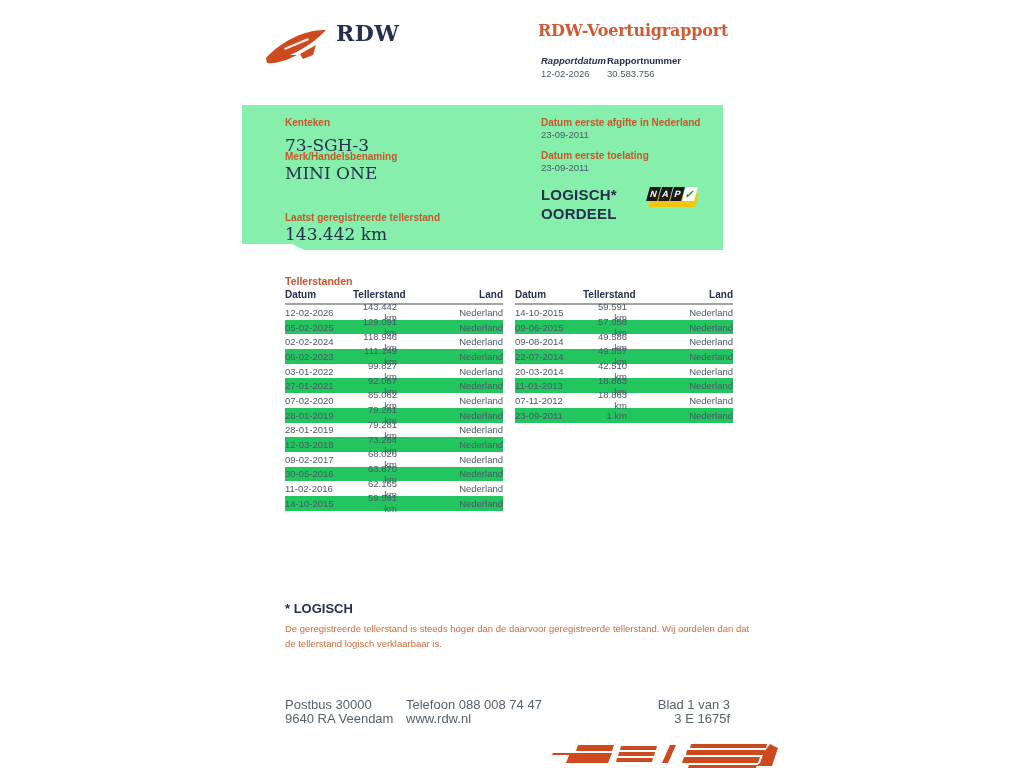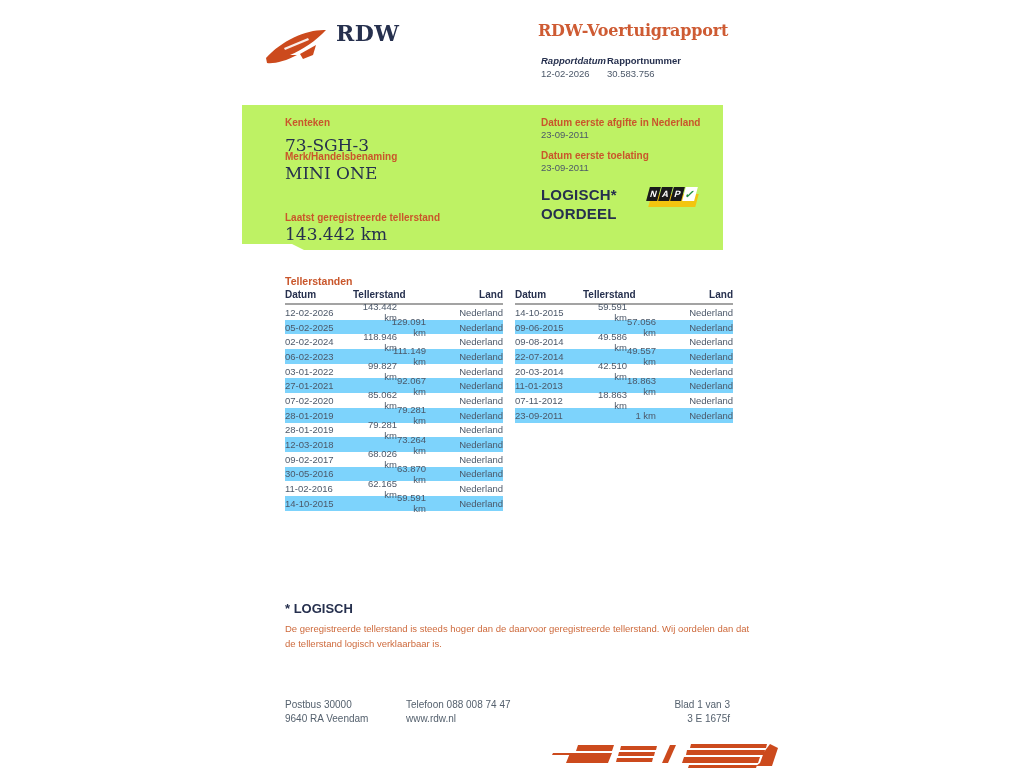--- a/index.html
+++ b/index.html
@@ -14,21 +14,21 @@
   .logo-text{left:336px;top:20px;font-family:"DejaVu Serif",serif;font-weight:bold;
     font-size:22px;color:#26304E;letter-spacing:.5px;}
   .report-title{left:538px;top:21px;margin:0;font-family:"DejaVu Serif",serif;font-weight:bold;
     font-size:16px;color:#CE5B33;letter-spacing:-.2px;white-space:nowrap;}
   .meta-label{font-size:9.5px;font-weight:bold;color:#26304E;}
   .meta-value{font-size:9.5px;color:#4C5869;}
   .m-dat-l{left:541px;top:55px;font-style:italic;} .m-dat-v{left:541px;top:68px;}
   .m-num-l{left:607px;top:55px;} .m-num-v{left:607px;top:68px;}
 
   
-  .summary-box{left:242px;top:105px;width:481px;height:145px;background:#bef264;
+  .summary-box{left:242px;top:105px;width:481px;height:145px;background:#86efac;
     clip-path:polygon(0 0,100% 0,100% 100%,62px 100%,50px calc(100% - 6px),0 calc(100% - 6px));}
   .box-label{position:absolute;font-size:10px;font-weight:bold;color:#C9562B;white-space:nowrap;}
   .box-serif{position:absolute;font-family:"DejaVu Serif",serif;font-size:17px;color:#26304E;white-space:nowrap;}
   .box-small{position:absolute;font-size:9.5px;color:#4C5869;}
   .oordeel{position:absolute;left:299px;top:80px;font-size:15px;font-weight:bold;color:#26304E;
     line-height:19px;letter-spacing:.2px;}
 
   
   .nap{position:absolute;left:404px;top:80px;width:54px;height:26px;}
   .nap-yellow{position:absolute;left:4px;top:9px;width:47px;height:13px;background:#F2C50F;transform:skewX(-15deg);}
@@ -39,30 +39,30 @@
     color:#1E8E3E;font-size:11px;font-weight:bold;text-align:center;line-height:14px;}
 
   
   .tellerstanden-heading{left:285px;top:275px;font-size:10.5px;font-weight:bold;color:#C9562B;}
   .vtable{position:absolute;top:289px;width:218px;font-size:9.5px;color:#4C5869;}
   .vtable-left{left:285px;} .vtable-right{left:515px;}
   .thead{display:flex;font-size:10px;font-weight:bold;color:#26304E;padding-bottom:3px;
     border-bottom:2px solid #a3a3a3;}
   .h-datum{width:68px;} .h-teller{width:80px;} .h-land{flex:1;text-align:right;}
   .trow{display:flex;align-items:center;height:14.7px;}
-  .trow.alt{background:#7dd3fc;gap:29px;}
+  .trow.alt{background:#22c55e;}
   .c-datum{width:68px;} .c-teller{width:44px;text-align:right;} .c-land{flex:1;text-align:right;}
 
   
   .footnote{left:285px;top:601px;width:475px;}
   .fn-title{font-size:13px;font-weight:bold;color:#26304E;}
   .fn-text{margin-top:5px;font-size:9.5px;line-height:15px;color:#CE6A3C;}
 
   
-  .footer-col{position:absolute;top:698px;font-size:10px;color:#55616E;line-height:14px;}
+  .footer-col{position:absolute;top:698px;font-size:13px;color:#55616E;line-height:14px;}
   .f-left{left:285px;} .f-mid{left:406px;} .f-right{left:597px;width:133px;text-align:right;}
 
   
   .bottom-graphic{left:550px;top:742px;width:230px;height:26px;}
 </style>
 </head>
 <body>
 
 <svg class="abs logo-wing" viewBox="0 0 64 40">
   <path fill="#CC4A1D" d="M62,2 C44,1 18,12 2,30 L3,35 C10,36 22,33 33,27 L26,27 C38,22 52,13 62,2 Z"></path>

